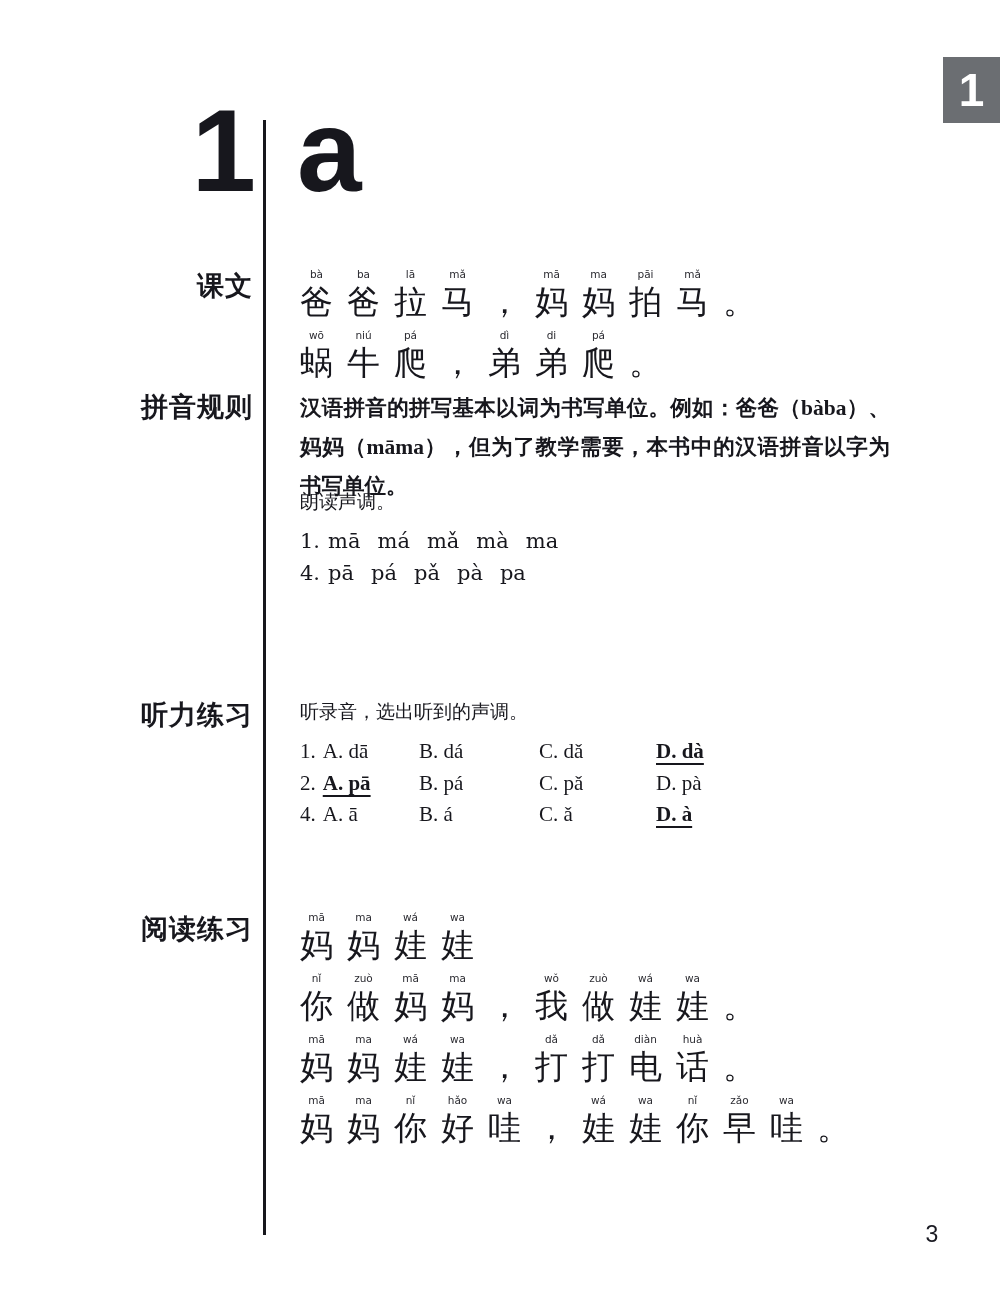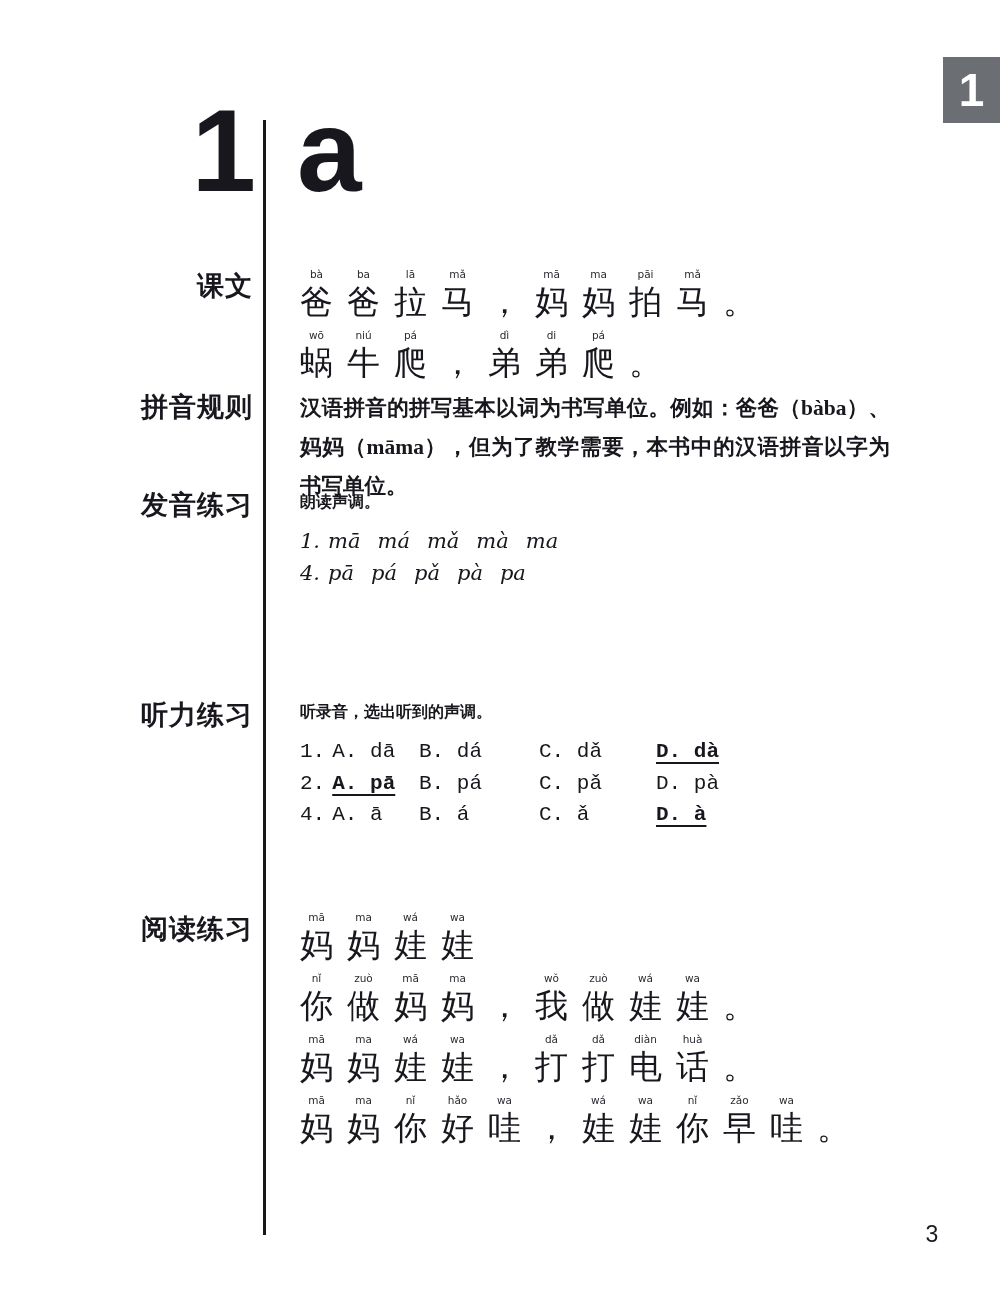--- a/index.html
+++ b/index.html
@@ -39,33 +39,32 @@
   .syl .py {
     display:block; font-family:"DejaVu Sans", sans-serif;
     font-size:10.5px; line-height:13px; height:13px; color:#2a2a30;
   }
   .syl .hz { display:block; font-size:33px; line-height:42px; }
 
   .rules-text {
     font-size:21.5px; line-height:39px; font-weight:bold;
     text-align:justify; width:590px;
   }
-  .instruction { font-size:16px; font-weight:bold; line-height:30px; margin-bottom:9px; }
+  .instruction { font-size:19px; font-weight:normal; line-height:30px; margin-bottom:9px; }
 
   .pr-item {
     font-family:"DejaVu Serif", serif; font-size:21px; line-height:31.5px;
     white-space:nowrap;
-    font-style:italic;
   }
   .pr-item .qnum { margin-right:8px; }
   .pr-item .pysyl { margin-right:17px; }
 
   .opt-row {
     display:grid; grid-template-columns:119px 120px 117px auto;
-    font-family:Liberation Mono, monospace; font-size:21px; line-height:31.5px;
+    font-family:Liberation Serif, serif; font-size:21px; line-height:31.5px;
   }
   .opt-row .qnum { margin-right:7px; }
   .opt.ans {
     font-weight:bold;
     text-decoration:underline;
     text-decoration-thickness:1.5px;
     text-underline-offset:5px;
   }
   .pagenum {
     position:absolute; left:912px; top:1221px; width:40px; text-align:center;
@@ -95,21 +94,20 @@
   </div>
 
   <div class="section" style="top:389px">
     <div class="label">拼音规则</div>
     <div class="content">
       <div class="rules-text">汉语拼音的拼写基本以词为书写单位。例如：爸爸（bàba）、妈妈（māma），但为了教学需要，本书中的汉语拼音以字为书写单位。</div>
     </div>
   </div>
 
   <div class="section" style="top:487px">
-    <div class="label">发音练习</div>
     <div class="content">
       <div class="instruction">朗读声调。</div>
       <div>
           <div class="pr-item"><span class="qnum">1.</span><span class="pysyl">mā</span><span class="pysyl">má</span><span class="pysyl">mǎ</span><span class="pysyl">mà</span><span class="pysyl">ma</span></div>
           <div class="pr-item"><span class="qnum">4.</span><span class="pysyl">pā</span><span class="pysyl">pá</span><span class="pysyl">pǎ</span><span class="pysyl">pà</span><span class="pysyl">pa</span></div>
         </div>
     </div>
   </div>
 
   <div class="section" style="top:697px">

